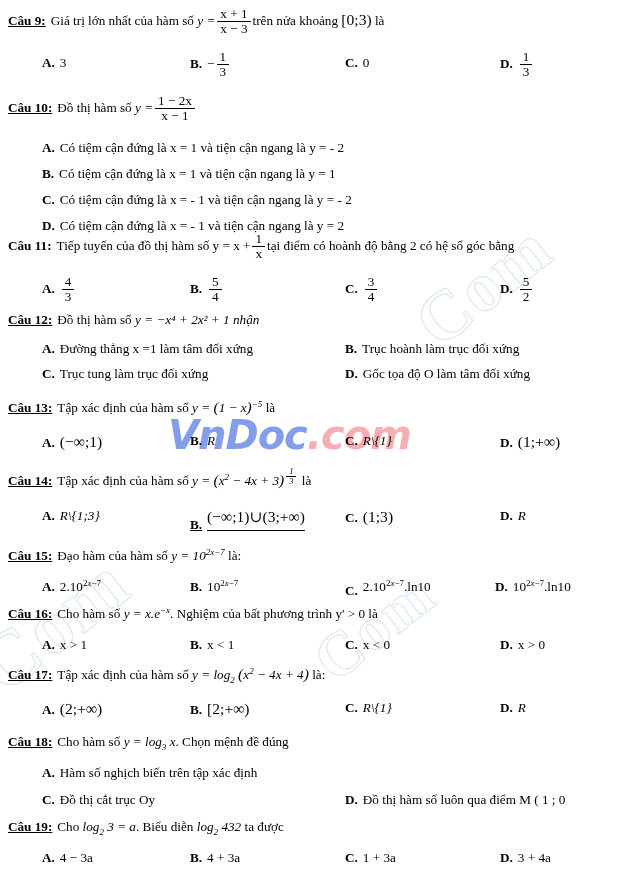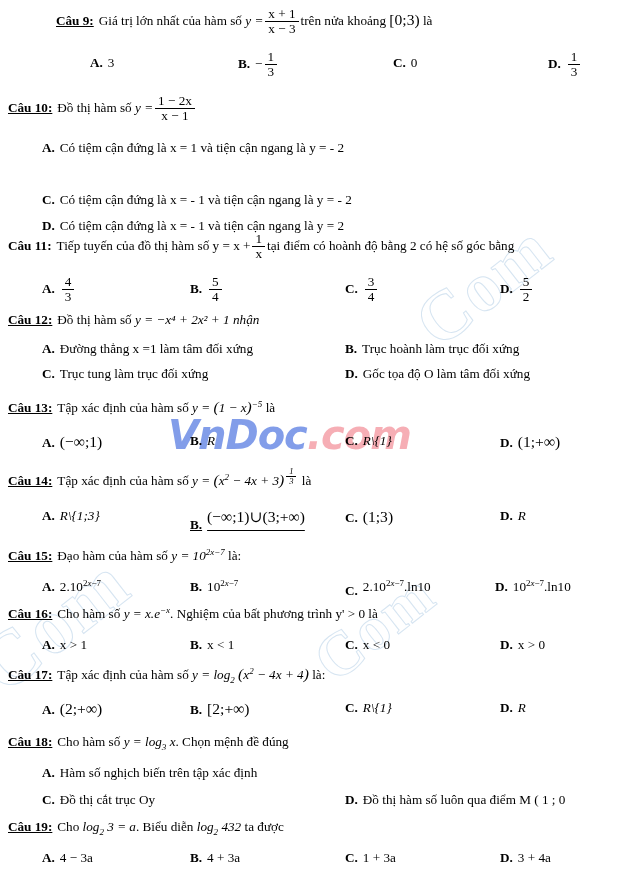--- a/index.html
+++ b/index.html
@@ -124,21 +124,21 @@
   <div class="wm-diag wm-diag-1">Com</div>
   <div class="wm-diag wm-diag-2">Com</div>
   <div class="wm-diag wm-diag-3">Com</div>
   <div class="wm-center">
     <span class="wm-a">VnDoc</span><span class="wm-b">.com</span>
   </div>
 </div>
 
 <div id="page">
 
-  <div class="q-block" style="position:absolute; left:0; top:8px; width:568px;padding-left:48px;">
+  <div class="q-block" style="position:absolute; left:0; top:8px; width:568px;">
     <div class="q-stem">
       <span class="q-label">Câu 9:</span><span>Giá trị lớn nhất của hàm số</span>
       <span class="mi">y =</span><span class="frac"><span class="num">x + 1</span><span class="den">x − 3</span></span><span>trên nửa khoảng</span>
       <span class="paren-big">[0;3)</span>
       <span>là</span>
     </div>
     <div class="opts" style="height:44px; margin-top:14px;">
       <div class="opt" style="left:42px; top:4px;">
         <span class="opt-letter">A.</span><span class="opt-text">3</span>
       </div>
@@ -156,20 +156,23 @@
 
   <div class="q-block" style="position:absolute; left:0; top:95px; width:640px;">
     <div class="q-stem">
       <span class="q-label">Câu 10:</span><span>Đồ thị hàm số</span>
       <span class="mi">y =</span><span class="frac"><span class="num">1 − 2x</span><span class="den">x − 1</span></span>
     </div>
     <div class="opts" style="height:110px; margin-top:16px;">
       <div class="opt" style="left:42px; top:0px;">
         <span class="opt-letter">A.</span><span class="opt-text">Có tiệm cận đứng là x = 1 và tiện cận ngang là y = - 2</span>
       </div>
+      <div class="opt" style="left:42px; top:26px;">
+        <span class="opt-letter">B.</span><span class="opt-text">Có tiệm cận đứng là x = 1 và tiện cận ngang là y = 1</span>
+      </div>
       <div class="opt" style="left:42px; top:52px;">
         <span class="opt-letter">C.</span><span class="opt-text">Có tiệm cận đứng là x =  - 1 và tiện cận ngang là y = - 2</span>
       </div>
       <div class="opt" style="left:42px; top:78px;">
         <span class="opt-letter">D.</span><span class="opt-text">Có tiệm cận đứng là x = - 1 và tiện cận ngang là y = 2</span>
       </div>
     </div>
   </div>
 
   <div class="q-block" style="position:absolute; left:0; top:233px; width:640px;">

